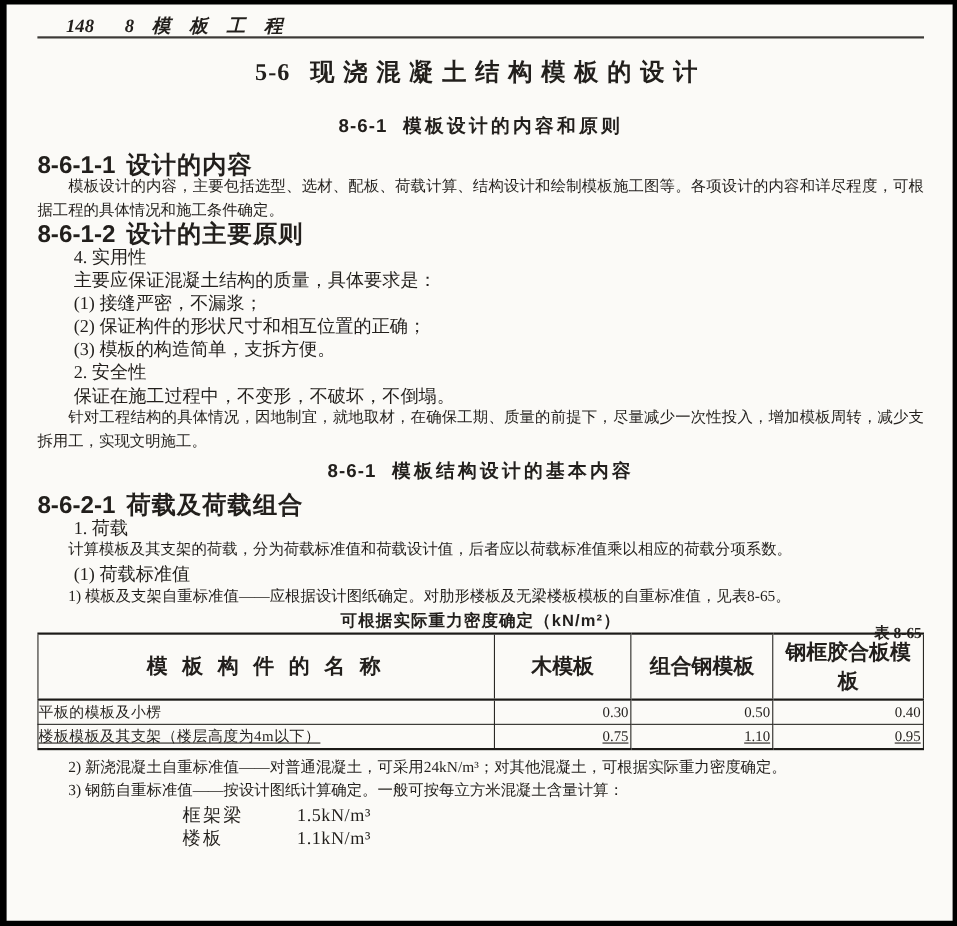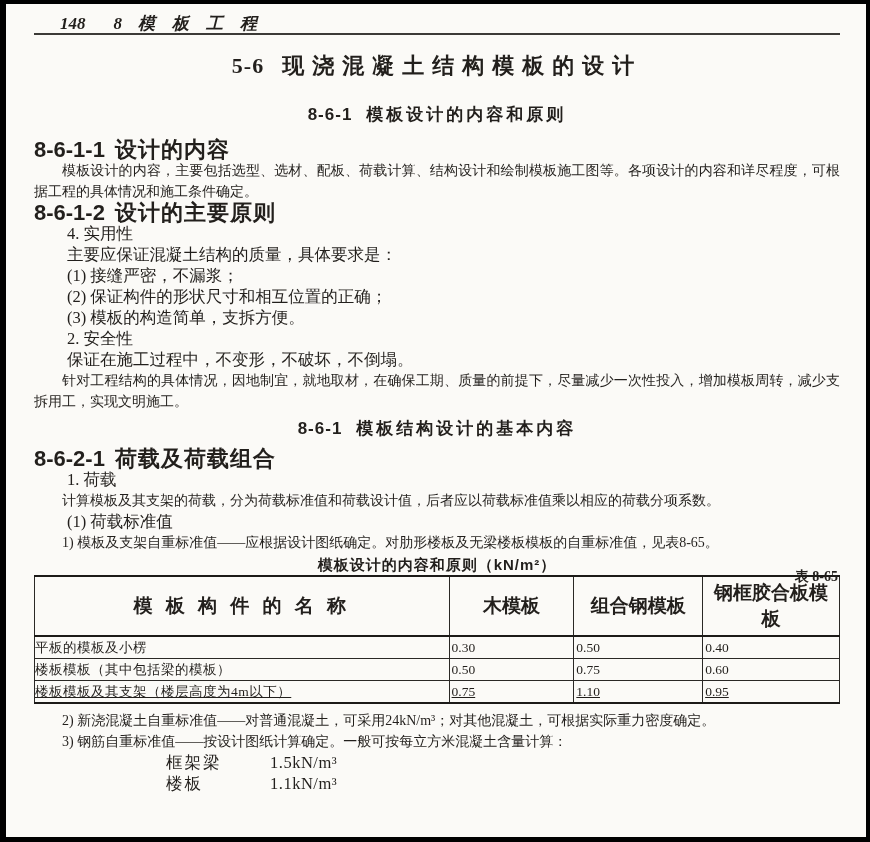--- a/index.html
+++ b/index.html
@@ -44,21 +44,21 @@
   .tbl-caption{position:relative;margin-top:2px;height:20px;line-height:20px;}
   .tbl-title{text-align:center;font-weight:bold;font-size:15px;
              font-family:"Liberation Sans","DejaVu Sans",sans-serif;letter-spacing:1px;}
   .tbl-label{position:absolute;right:2px;top:12px;font-weight:bold;font-size:14px;}
   table.weights{width:100%;border-collapse:collapse;table-layout:fixed;}
   table.weights th,table.weights td{border:1.4px solid #2a2825;font-weight:normal;}
   table.weights th{border-top:2.5px solid #1c1a18;border-bottom:2px solid #1c1a18;
        font-weight:bold;font-size:19px;padding:3px 2px;
        font-family:"Liberation Sans","DejaVu Sans",sans-serif;}
   table.weights th.name-col{letter-spacing:4px;}
-  table.weights td{font-size:13.5px;text-align:left;padding:1.5px 2px;}
+  table.weights td{font-size:13.5px;text-align:right;padding:1.5px 2px;}
   table.weights td.name{text-align:left;padding-left:0;letter-spacing:0.5px;}
   table.weights tr:last-child td{border-bottom:2.5px solid #1c1a18;text-decoration:underline;}
   .c0{width:51.5%;} .c1{width:15.5%;} .c2{width:16%;} .c3{width:17%;}
 
   .after{margin-top:6px;}
   .rebar{margin-left:132px;font-size:16.5px;line-height:21px;}
   .rebar .name{display:inline-block;width:104px;letter-spacing:2px;}
   .rebar .value{letter-spacing:0.5px;margin-top:36px;}
 </style>
 </head>
@@ -108,21 +108,21 @@
   <div class="h3 inline">
     <span class="num">8-6-2-1</span><span class="txt">荷载及荷载组合</span>
   </div>
 
   <div class="line">1. 荷载</div>
   <div class="para">计算模板及其支架的荷载，分为荷载标准值和荷载设计值，后者应以荷载标准值乘以相应的荷载分项系数。</div>
   <div class="line">(1) 荷载标准值</div>
   <div class="para">1) 模板及支架自重标准值——应根据设计图纸确定。对肋形楼板及无梁楼板模板的自重标准值，见表8-65。</div>
 
   <div class="tbl-caption">
-    <div class="tbl-title">模板设计的内容和原则（kN/m²）</div>
+    <div class="tbl-title">可根据实际重力密度确定（kN/m²）</div>
     <div class="tbl-label">表 8-65</div>
   </div>
 
   <table class="weights">
     <colgroup>
         <col class="c0">
         <col class="c1">
         <col class="c2">
         <col class="c3">
       </colgroup>
@@ -133,26 +133,20 @@
       <th>组合钢模板</th>
       <th>钢框胶合板模板</th>
     </tr>
     <tr>
       <td class="name">平板的模板及小楞</td>
       <td>0.30</td>
       <td>0.50</td>
       <td>0.40</td>
     </tr>
     <tr>
-      <td class="name">楼板模板（其中包括梁的模板）</td>
-      <td>0.50</td>
-      <td>0.75</td>
-      <td>0.60</td>
-    </tr>
-    <tr>
       <td class="name">楼板模板及其支架（楼层高度为4m以下）</td>
       <td>0.75</td>
       <td>1.10</td>
       <td>0.95</td>
     </tr>
   </tbody>
     </table>
 
   <div class="para after">2) 新浇混凝土自重标准值——对普通混凝土，可采用24kN/m³；对其他混凝土，可根据实际重力密度确定。</div>
   <div class="para">3) 钢筋自重标准值——按设计图纸计算确定。一般可按每立方米混凝土含量计算：</div>

